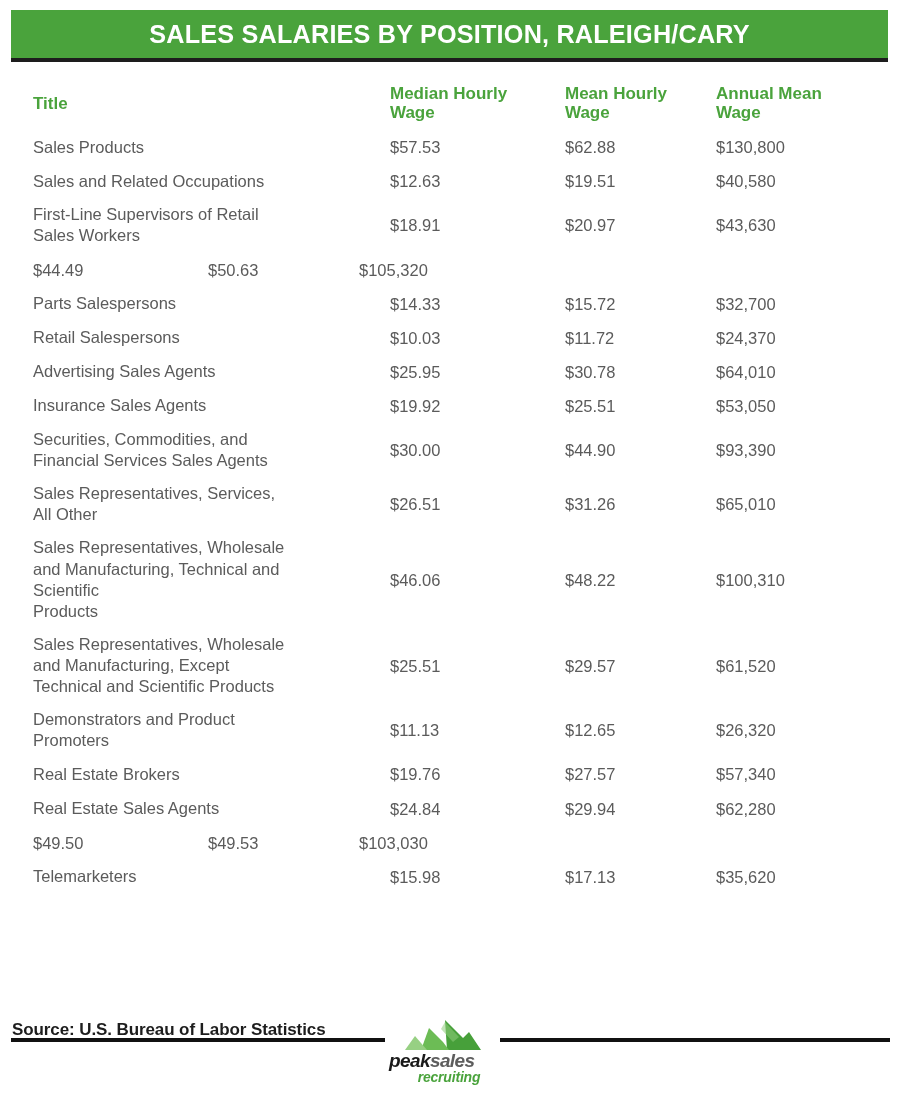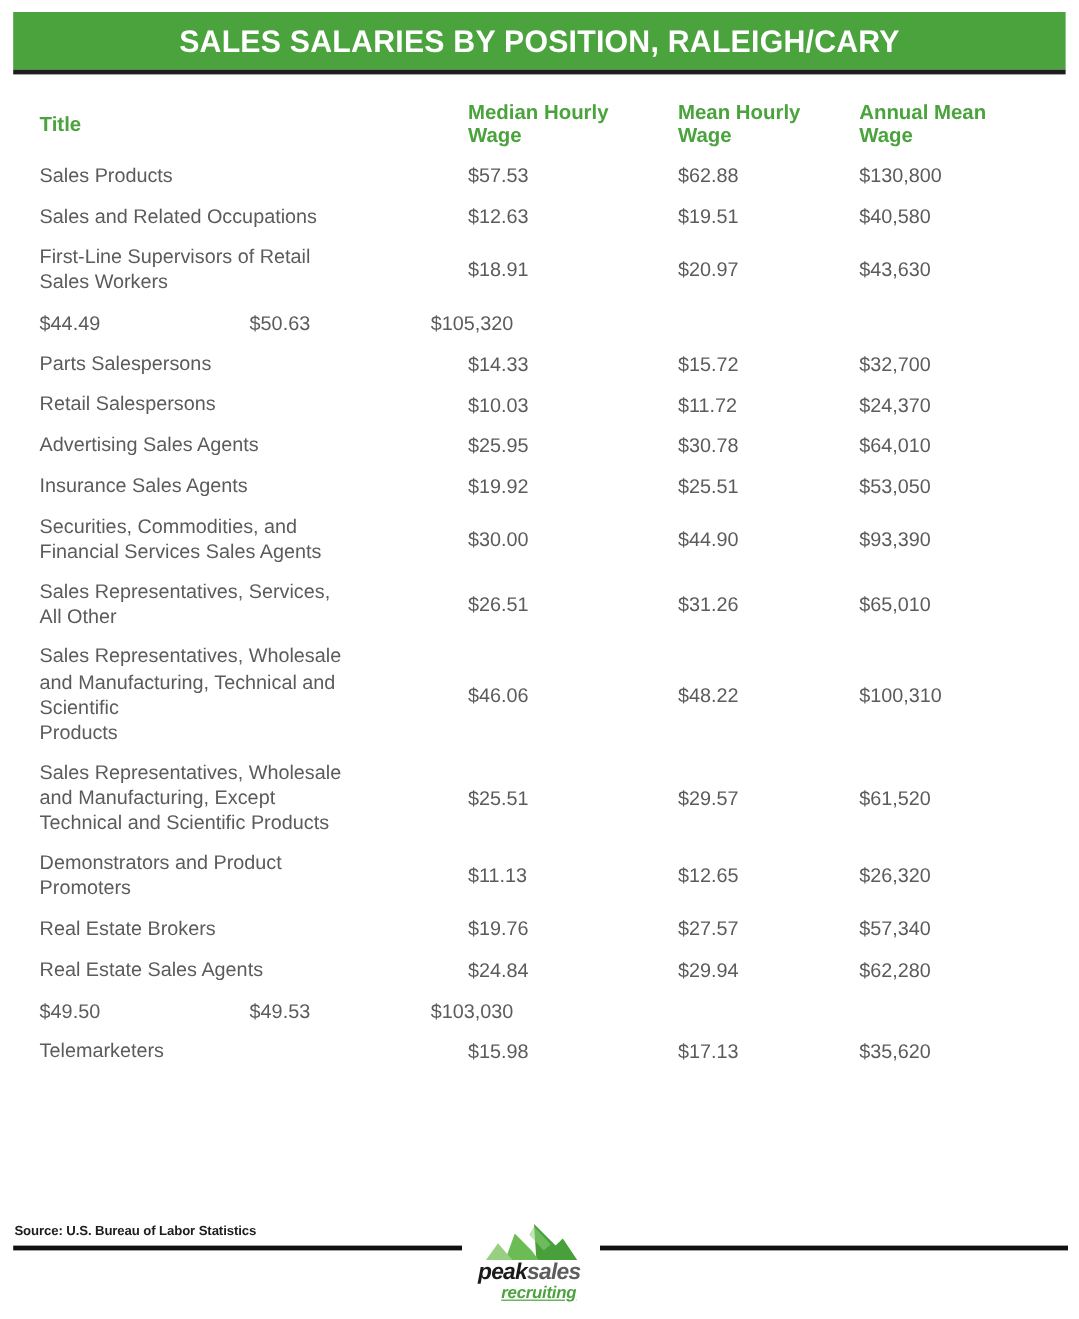--- a/index.html
+++ b/index.html
@@ -103,21 +103,21 @@
     position: absolute;
     left: 0;
     top: 1014px;
     width: 899px;
     height: 85px;
   }
   .source-text {
     position: absolute;
     left: 12px;
     top: 6px;
-    font-size: 11px;
+    font-size: 17px;
     font-weight: bold;
     color: #1d1d1d;
     letter-spacing: -0.1px;
     white-space: nowrap;
   }
   .rule-left {
     position: absolute;
     left: 11px;
     top: 24px;
     width: 374px;
@@ -147,21 +147,20 @@
     left: 14px;
     top: 2px;
     width: 78px;
     height: 32px;
   }
   .logo-word {
     position: absolute;
     left: 0;
     top: 33px;
     width: 104px;
-    text-align: center;
     font-size: 19px;
     font-weight: bold;
     font-style: italic;
     letter-spacing: -0.6px;
     line-height: 1;
   }
   .logo-word .peak { color: #1a1a1a; }
   .logo-word .sales { color: #5d5d5d; }
   .logo-sub {
     position: absolute;
@@ -170,21 +169,20 @@
     width: 104px;
     text-align: center;
     font-size: 14px;
     font-weight: bold;
     font-style: italic;
     color: #4aa33c;
     letter-spacing: -0.2px;
     line-height: 1;
     padding-left: 16px;
     box-sizing: border-box;
-    text-decoration: underline;
   }
 </style>
 </head>
 <body>
 
 <div id="infographic">
 
   <div class="banner">
     <div class="banner-title">SALES SALARIES BY POSITION, RALEIGH/CARY</div>
   </div>

